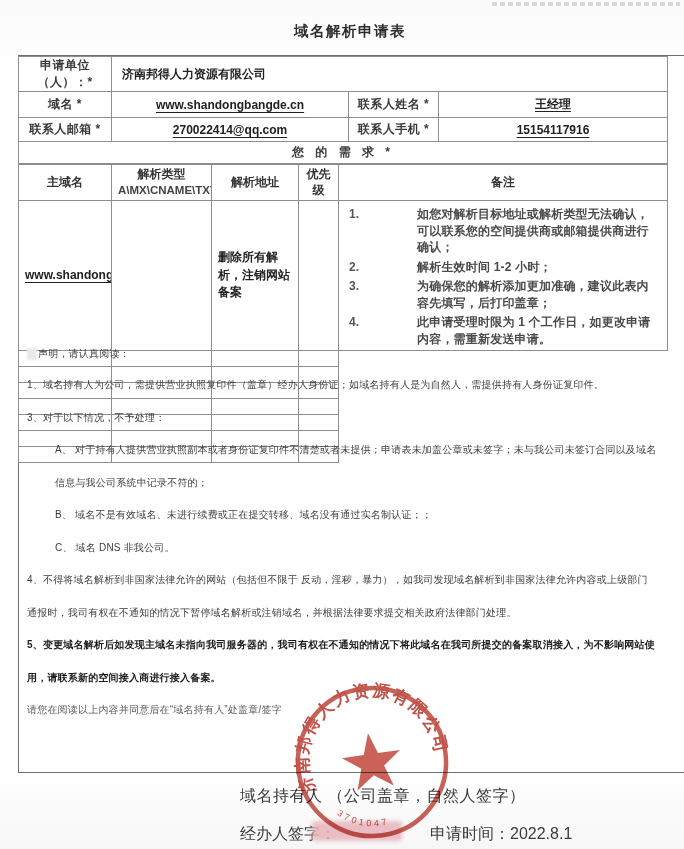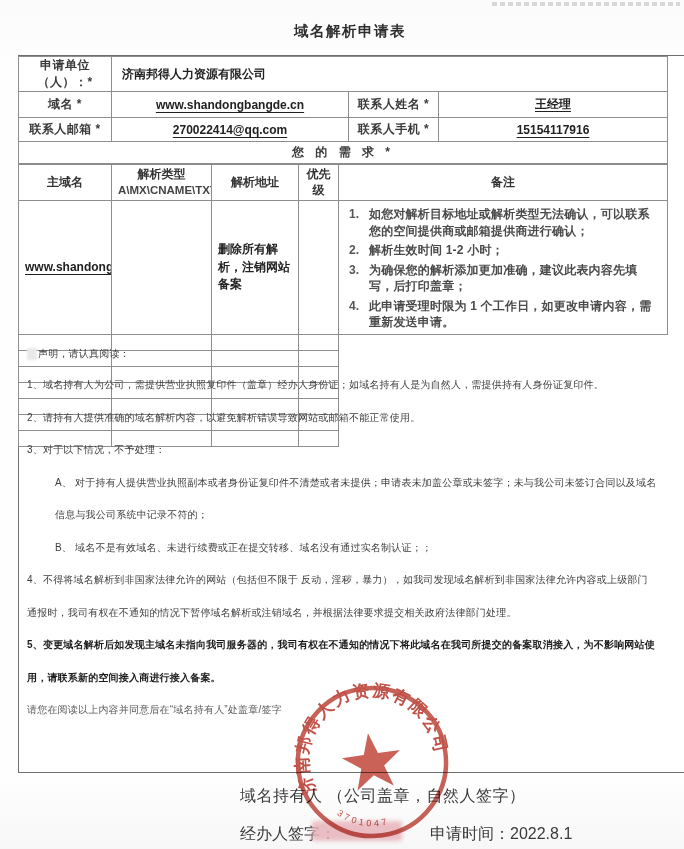--- a/index.html
+++ b/index.html
@@ -31,21 +31,21 @@
   .u{text-decoration:underline;text-underline-offset:3px;}
   .leftal{text-align:left !important;padding-left:10px;}
   .needs{height:17px;font-weight:bold;letter-spacing:4px;color:#3a3a3a;font-size:12px;}
   .demand th{font-size:12px;font-weight:bold;color:#333;height:36px;vertical-align:middle;line-height:1.3;}
   .demand .sub{font-weight:bold;font-size:11.5px;color:#444;display:block;}
   .demand td{font-size:12px;height:16px;}
   .demand .drow td{height:40px;font-weight:bold;text-align:left;vertical-align:middle;line-height:1.45;color:#222;}
   .remark-cell{vertical-align:top !important;text-align:left !important;padding:5px 8px 0 10px !important;}
   .note{display:flex;font-size:12px;line-height:16.5px;color:#4a4a4a;margin-bottom:3px;}
   .note .num{width:20px;flex:0 0 20px;color:#555;}
-  .note .txt{flex:1;letter-spacing:.2px;}
+  .note .txt{flex:1;letter-spacing:.2px;margin-left:48px;}
   .decl{
     position:absolute;left:0;top:276px;width:646px;height:441px;
     padding:7px 8px 0 8px;box-sizing:border-box;font-size:10px;color:#3d3d3d;
   }
   .decl-line{line-height:32.5px;letter-spacing:.2px;margin:0;}
   .decl-indent{padding-left:28px;}
   .decl-bold{font-weight:bold;color:#1c1c1c;}
   .decl-light{color:#5a5a5a;}
   .decl-head{line-height:30px;}
   .redact-head{display:inline-block;width:10px;height:12px;background:#e9e9e9;margin-right:1px;filter:blur(1px);vertical-align:middle;}
@@ -192,24 +192,24 @@
             <td></td>
             <td></td>
           </tr>
         </tbody>
     </table>
 
     <div class="decl">
       <p class="decl-line decl-head"><span class="redact-head"></span><span>声明，请认真阅读：</span></p>
       <div id="declaration-items">
           <p class="decl-line">1、域名持有人为公司，需提供营业执照复印件（盖章）经办人身份证；如域名持有人是为自然人，需提供持有人身份证复印件。</p>
-          <p class="decl-line">2、请持有人提供准确的域名解析内容，以避免解析错误导致网站或邮箱不能正常使用。</p>
           <p class="decl-line">3、对于以下情况，不予处理：</p>
           <p class="decl-line decl-indent">A、 对于持有人提供营业执照副本或者身份证复印件不清楚或者未提供；申请表未加盖公章或未签字；未与我公司未签订合同以及域名信息与我公司系统中记录不符的；</p>
           <p class="decl-line decl-indent">B、 域名不是有效域名、未进行续费或正在提交转移、域名没有通过实名制认证；；</p>
+          <p class="decl-line decl-indent">C、 域名 DNS 非我公司。</p>
           <p class="decl-line">4、不得将域名解析到非国家法律允许的网站（包括但不限于 反动，淫秽，暴力），如我司发现域名解析到非国家法律允许内容或上级部门通报时，我司有权在不通知的情况下暂停域名解析或注销域名，并根据法律要求提交相关政府法律部门处理。</p>
           <p class="decl-line decl-bold">5、变更域名解析后如发现主域名未指向我司服务器的，我司有权在不通知的情况下将此域名在我司所提交的备案取消接入，为不影响网站使用，请联系新的空间接入商进行接入备案。</p>
           <p class="decl-line decl-light">请您在阅读以上内容并同意后在“域名持有人”处盖章/签字</p>
         </div>
     </div>
   </div>
 
   <div class="footer-line holder">域名持有人 （公司盖章，自然人签字）</div>
   <div class="footer-line operator">经办人签字：</div>
   <div class="redaction"></div>

